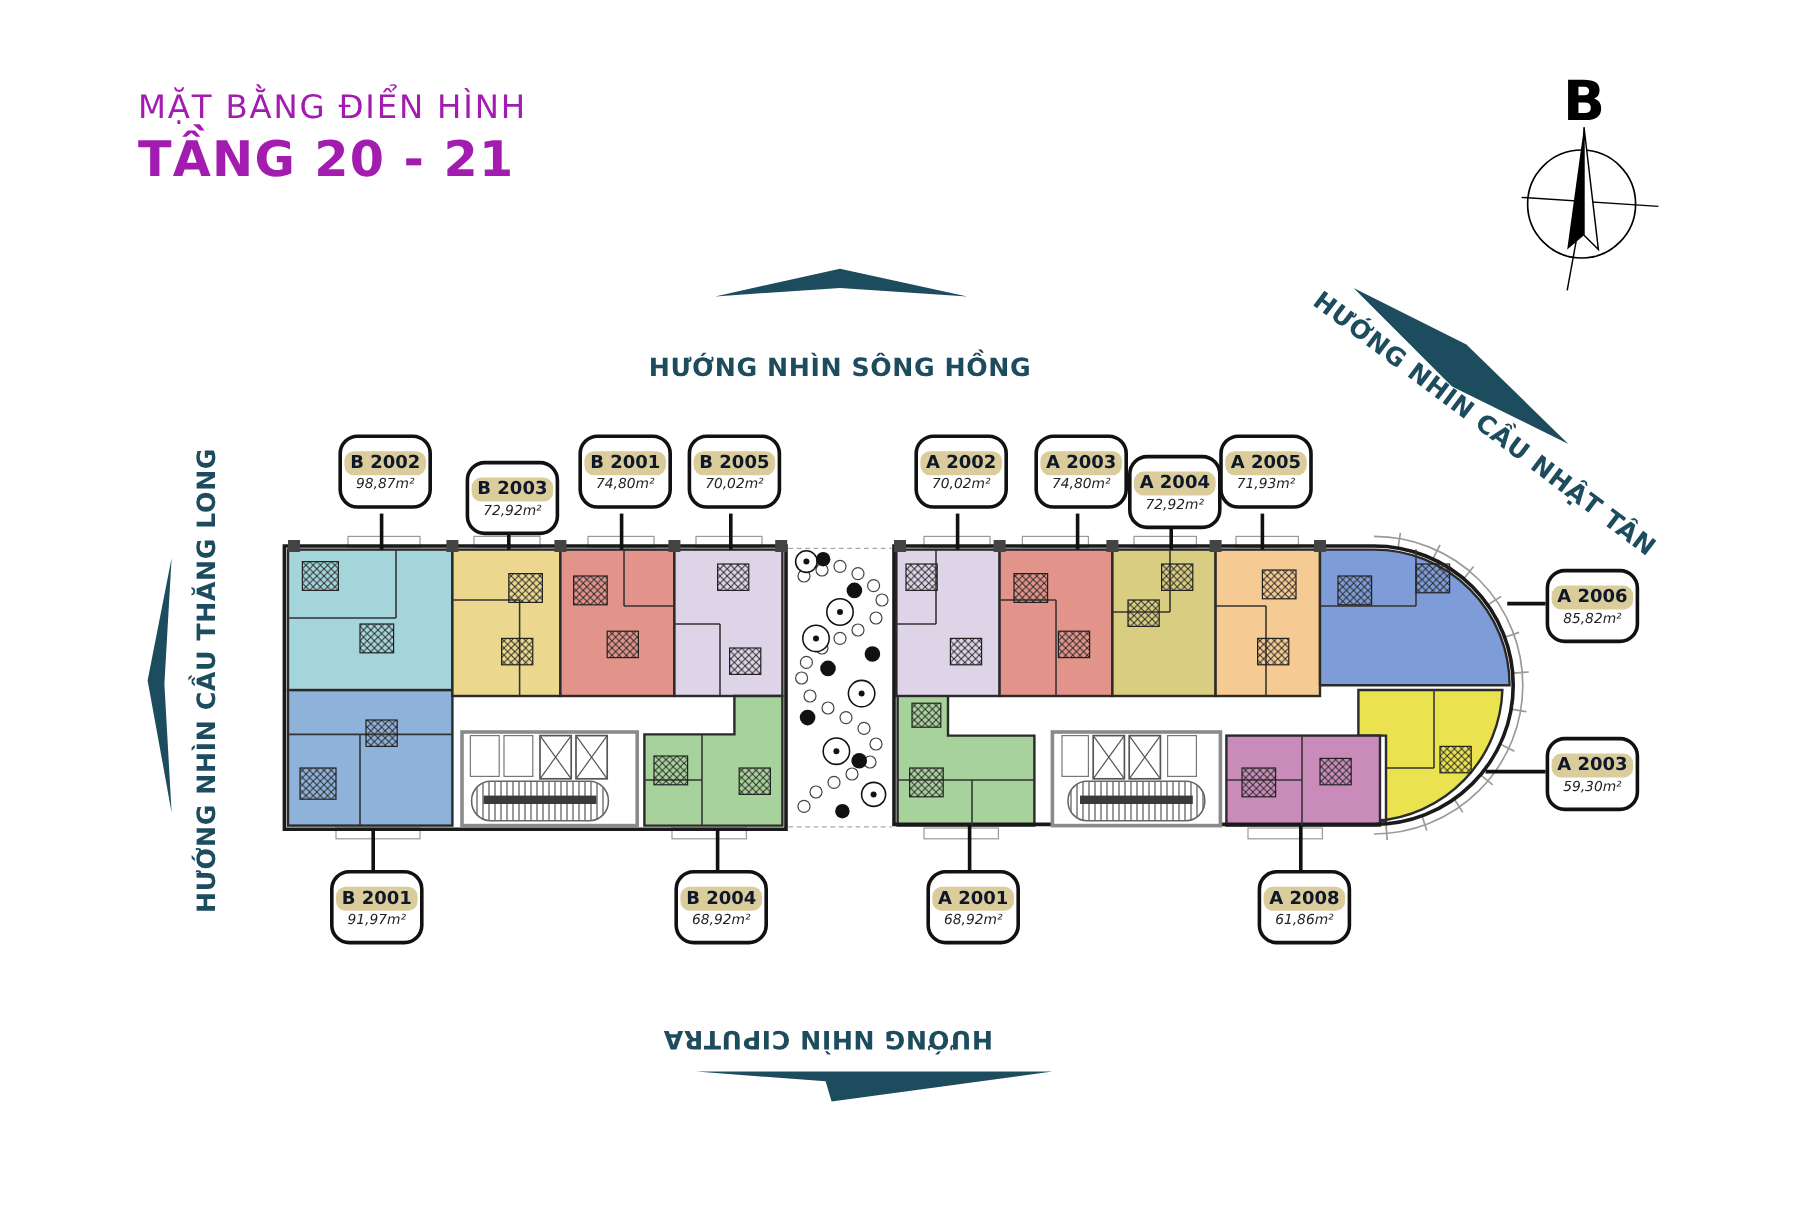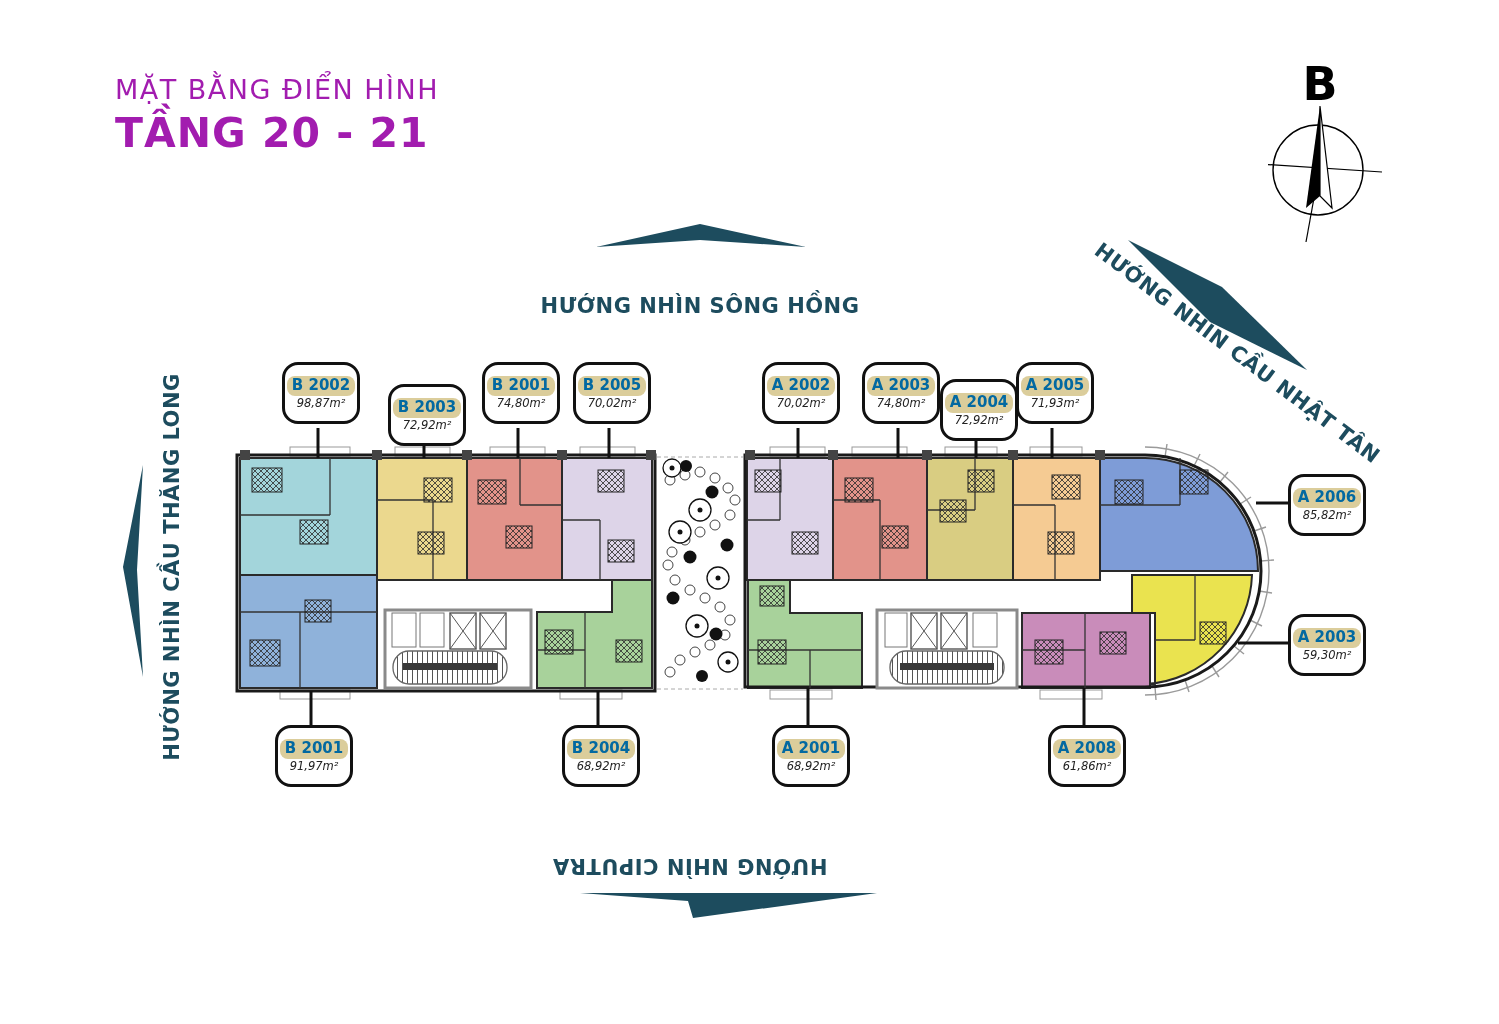--- a/index.html
+++ b/index.html
@@ -14,21 +14,21 @@
        text-align:center;white-space:nowrap;}
   .dir-top{left:470px;top:294px;width:460px;}
   .dir-bottom{left:460px;top:854px;width:460px;transform:rotate(180deg);}
   .dir-left{left:-28px;top:555px;width:400px;transform:rotate(-90deg);}
   .dir-ne{left:1065px;top:332px;width:320px;transform:rotate(37deg);}
   
   .callout{position:absolute;width:72px;height:56px;background:#fff;border:3px solid #111;
            border-radius:16px;display:flex;flex-direction:column;align-items:center;
            justify-content:center;gap:1px;z-index:3;}
   .uid{background:#DBCD9B;border-radius:8px;padding:0 5px;font-weight:700;font-size:15px;
-       color:#0369a1;line-height:1.3;white-space:nowrap;}
+       color:#0f172a;line-height:1.3;white-space:nowrap;}
   .uarea{font-size:11.5px;color:#222;line-height:1.1;font-style:italic;}
   
   #plan{position:absolute;left:0;top:0;z-index:1;}
   #compass{position:absolute;left:1268px;top:48px;z-index:2;}
 </style>
 </head>
 <body>
 
 <div id="stage">
 

